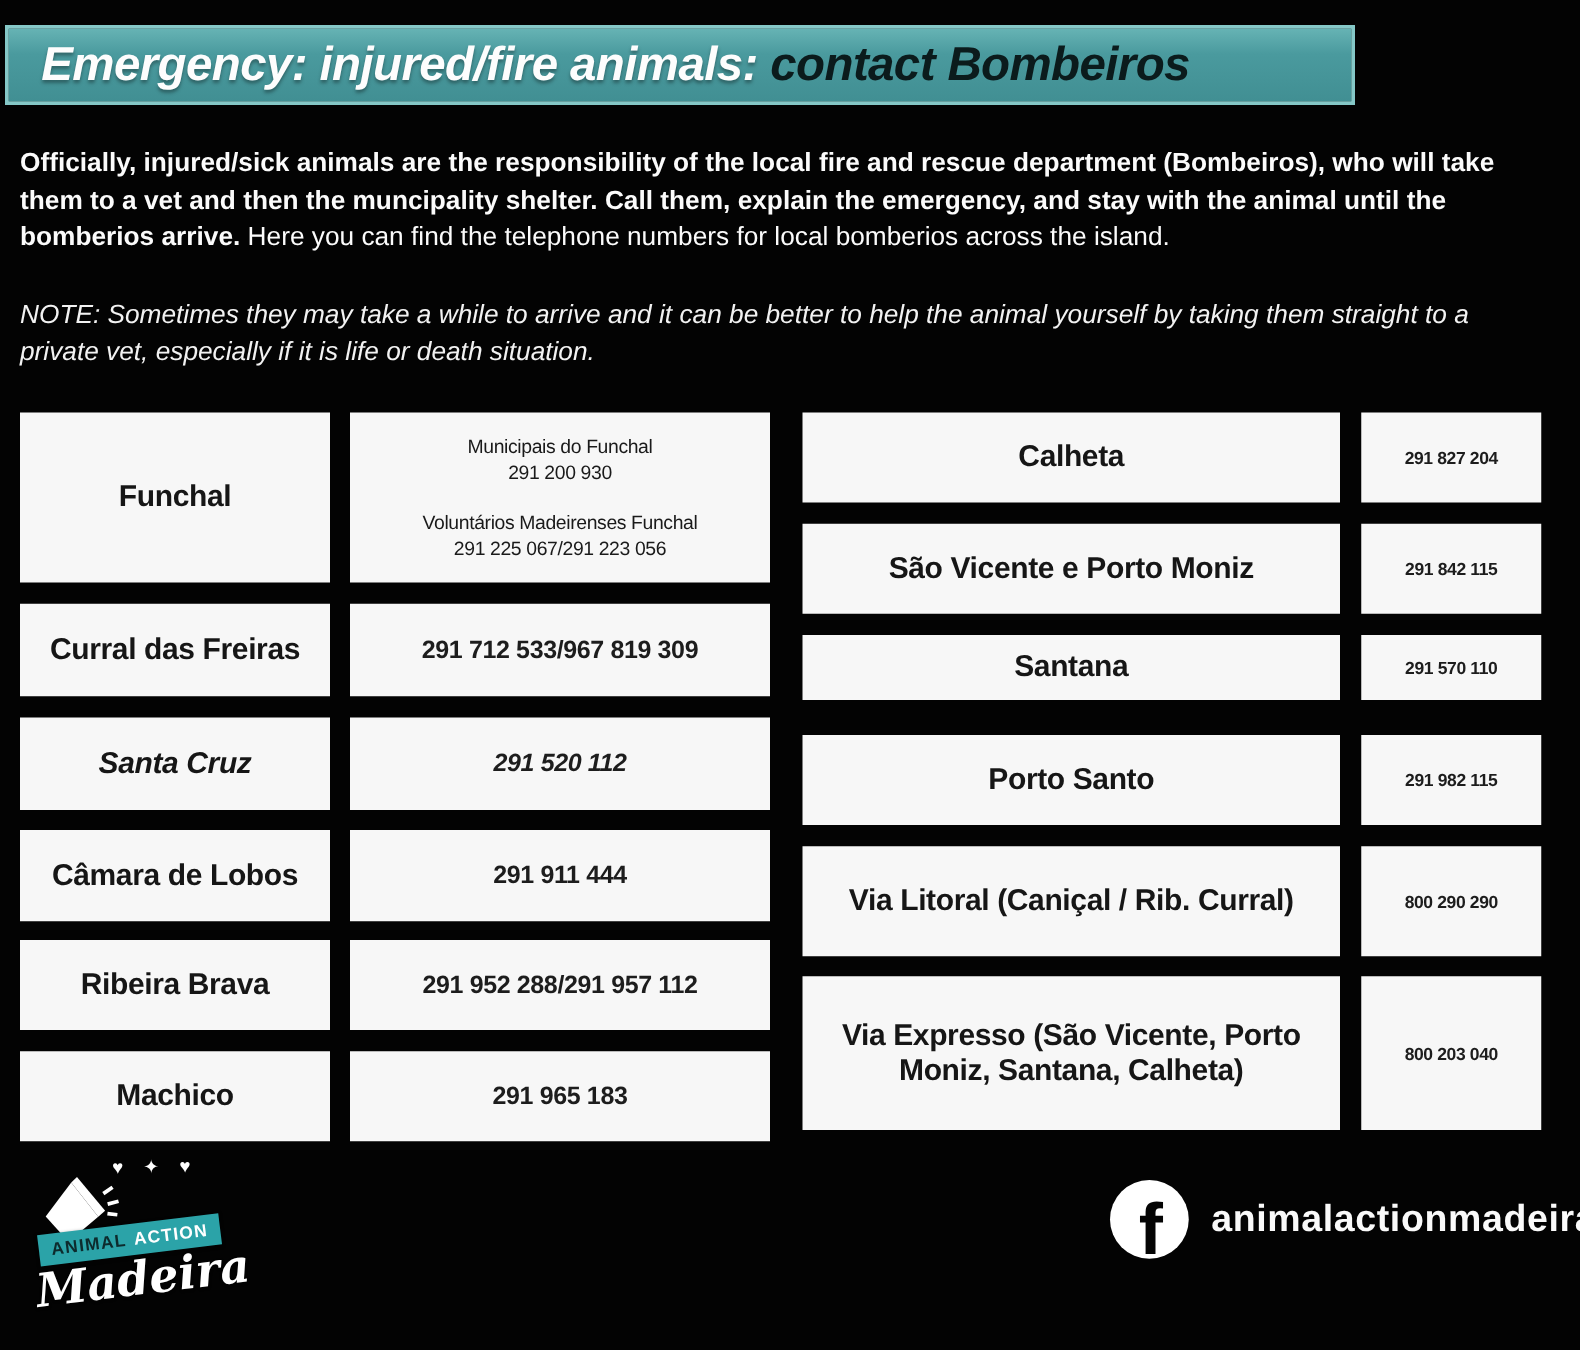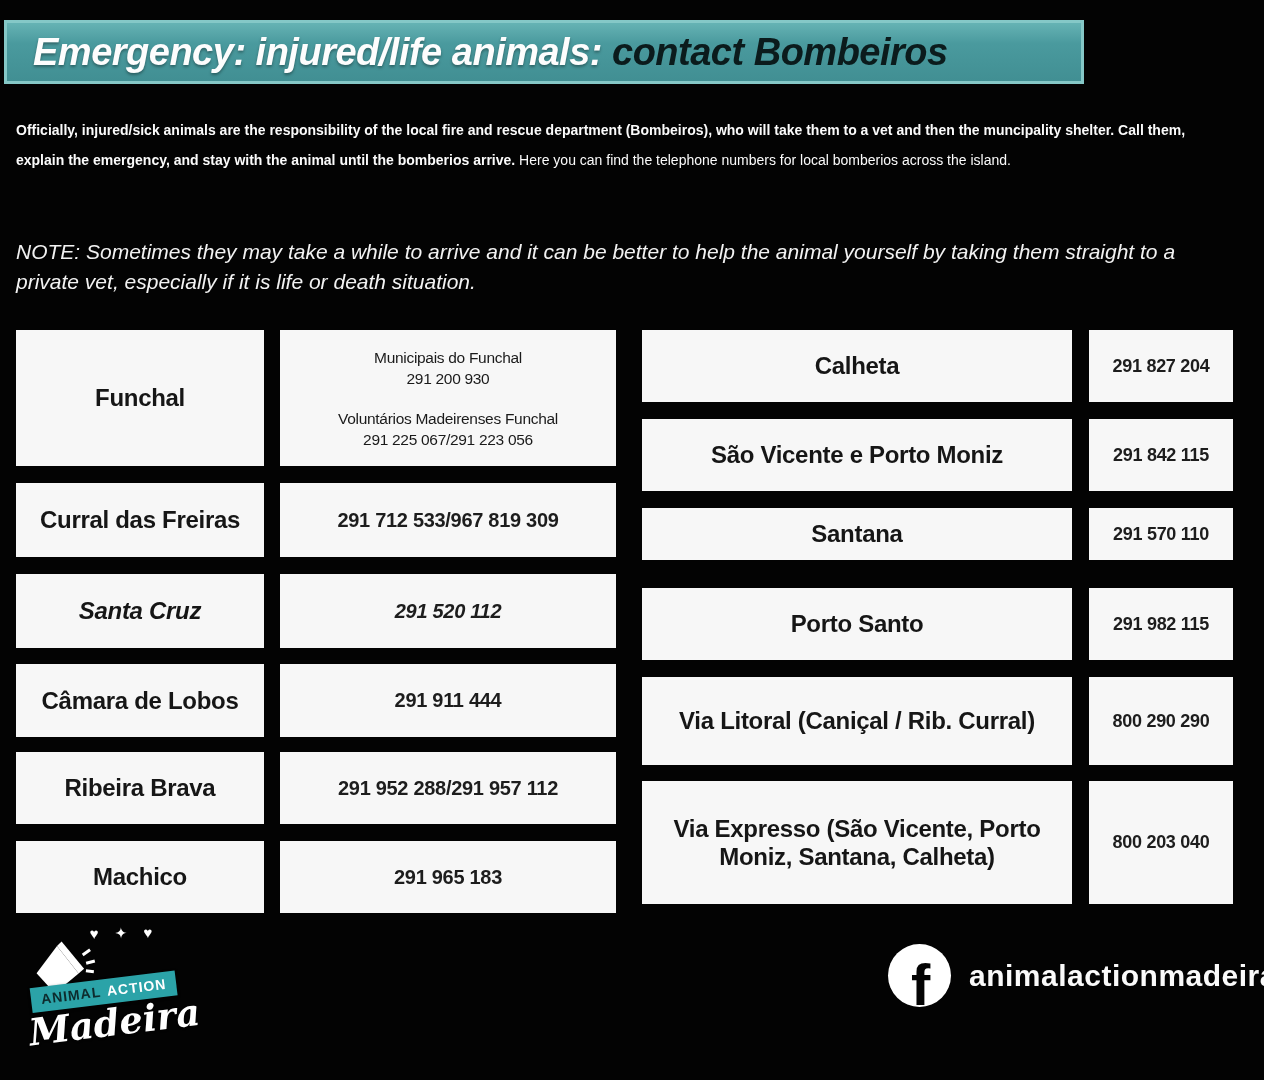--- a/index.html
+++ b/index.html
@@ -29,21 +29,21 @@
     white-space: pre;
   }
   .banner .t-white { color: #fdfdfd; text-shadow: 0 2px 3px rgba(0,0,0,.35); }
   .banner .t-black { color: #0b1b1c; }
 
   
   .intro {
     position: absolute;
     left: 16px; top: 116px;
     width: 1208px;
-    font-size: 14px;
+    font-size: 21px;
     line-height: 29.5px;
     font-weight: bold;
     color: #fbfbfb;
   }
   .intro .plain { font-weight: normal; }
   .note {
     position: absolute;
     left: 16px; top: 237px;
     width: 1195px;
     font-size: 21px;
@@ -66,21 +66,21 @@
     align-items: center;
     justify-content: center;
     text-align: center;
   }
   .name-cell { font-weight: bold; font-size: 24px; letter-spacing: -0.3px; }
   .phone-cell { font-weight: bold; font-size: 20px; letter-spacing: -0.3px; color: #1d1d1d; }
 
   .col-left .name-cell  { width: 248px; margin-right: 16px; }
   .col-left .phone-cell { flex: 1; }
   .col-right .name-cell  { width: 430px; margin-right: 17px; padding: 0 22px; }
-  .col-right .phone-cell { width: 144px; font-size: 18px; }
+  .col-right .phone-cell { width: 144px; font-size: 14px; }
 
   
   .lrow0 { height: 136px; margin-bottom: 17px; }
   .lrow1 { height: 74px;  margin-bottom: 17px; }
   .lrow2 { height: 74px;  margin-bottom: 16px; font-style: italic; }
   .lrow3 { height: 73px;  margin-bottom: 15px; }
   .lrow4 { height: 72px;  margin-bottom: 17px; }
   .lrow5 { height: 72px; }
   
   .rrow0 { height: 72px;  margin-bottom: 17px; }
@@ -142,21 +142,21 @@
   .fb-handle {
     margin-left: 18px;
     font-weight: bold; font-size: 30px; letter-spacing: 0.5px;
     color: #fafafa;
   }
 </style>
 </head>
 <body>
 
 <header class="banner">
-  <span class="t-white">Emergency: injured/life animals: </span><span class="t-black">contact Bombeiros</span>
+  <span class="t-white">Emergency: injured/fire animals: </span><span class="t-black">contact Bombeiros</span>
 </header>
 
 <p class="intro"><span>Officially, injured/sick animals are the responsibility of the local fire and rescue department (Bombeiros), who will take them to a vet and then the muncipality shelter. Call them, explain the emergency,  and stay with the animal until the bomberios arrive.</span><span class="plain">  Here you can find the telephone numbers for local bomberios across the island.</span></p>
 
 <p class="note">NOTE: Sometimes they may take a while to arrive and it can be better to help the animal yourself by taking them straight to a private vet, especially if it is life or death situation.</p>
 
 <section class="col col-left">
 
   <div class="row lrow0">
     <div class="cell name-cell">Funchal</div>

